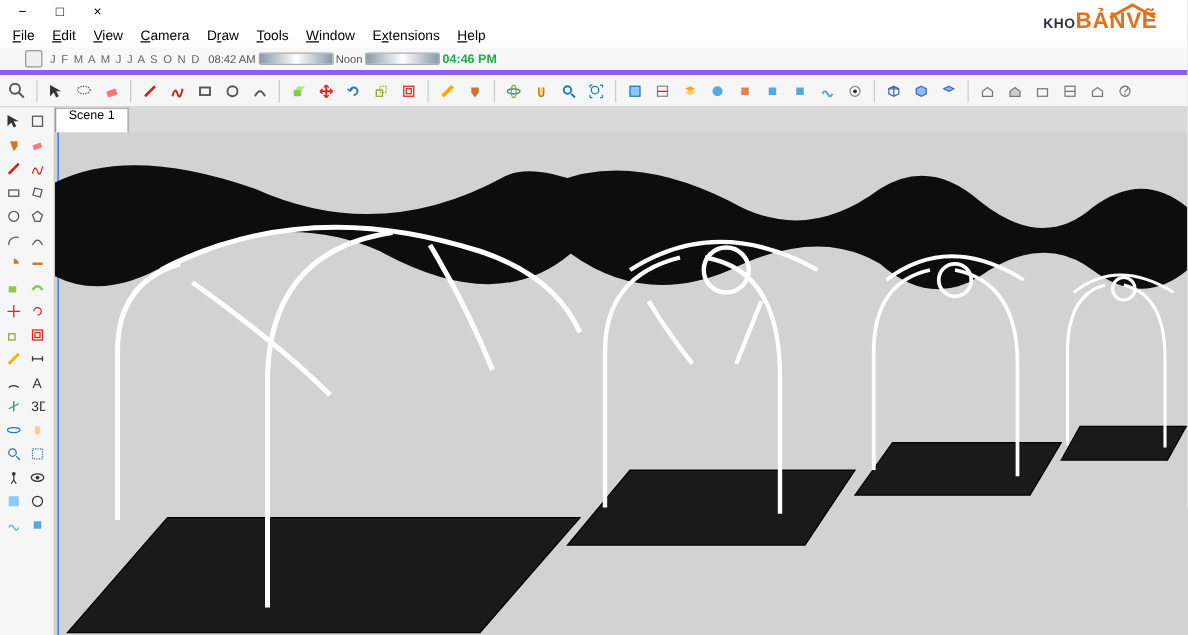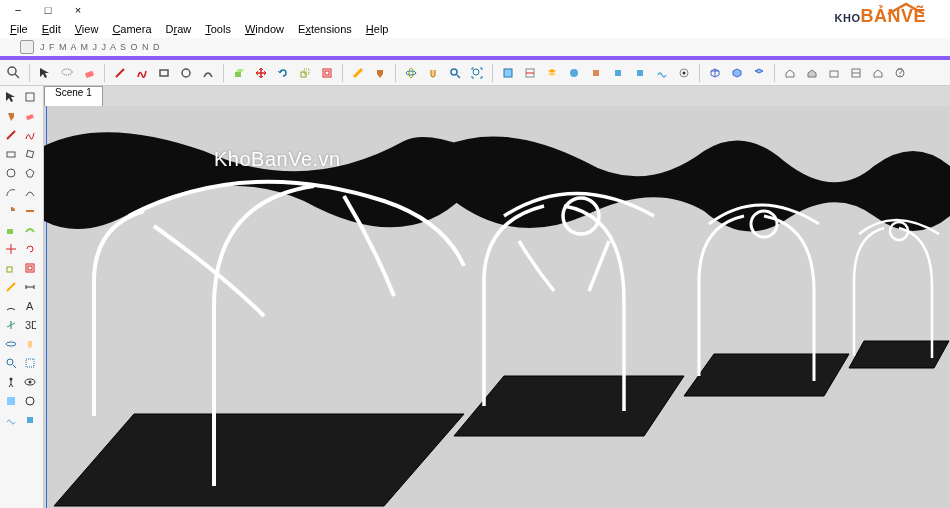--- a/index.html
+++ b/index.html
@@ -73,20 +73,27 @@
   <div class="menu-item"><span class="menu-u">W</span>indow</div>
   <div class="menu-item">E<span class="menu-u">x</span>tensions</div>
   <div class="menu-item"><span class="menu-u">H</span>elp</div>
 </div>
 
 <div class="timebar">
   <span class="toggle"></span>
   <div class="time-block">
     <span class="month-strip">J F M A M J J A S O N D</span>
   </div>
+  <div class="time-block">
+    <span class="time-label">08:42 AM</span>
+    <span class="time-slider"></span>
+    <span class="time-label">Noon</span>
+    <span class="time-slider"></span>
+    <span class="time-val">04:46 PM</span>
+  </div>
 </div>
 
 <div class="toolbar">
   <span class="tool-btn">
       <svg width="14" height="14">
         <circle cx="5" cy="5" r="4" fill="none" stroke="#555" stroke-width="1.5"></circle>
         <line x1="8" y1="8" x2="12" y2="12" stroke="#555" stroke-width="1.5"></line>
       </svg>
     </span>
   <div class="tool-sep"></div>
@@ -570,21 +577,20 @@
 
           <g fill="none" stroke="#fff" stroke-width="2.5">
             <path d="M810 250 L810 175 Q810 130 840 122"></path>
             <path d="M888 252 L888 180 Q888 130 855 122"></path>
             <path d="M815 128 Q850 100 895 128"></path>
             <circle cx="855" cy="125" r="9"></circle>
           </g>
         </svg>
       </div>
 
-      <div class="watermark-top">KhoBanVe.vn</div>
     </div>
   </div>
 </div>
 
 <div class="brand-logo">
   <svg class="brand-roof" width="40" height="14">
       <path d="M2 12 L20 2 L38 12" fill="none" stroke="#e2711d" stroke-width="2.5"></path>
     </svg>
   <span class="brand-a">KHO</span>
     <span class="brand-b">BẢNVẼ</span>

